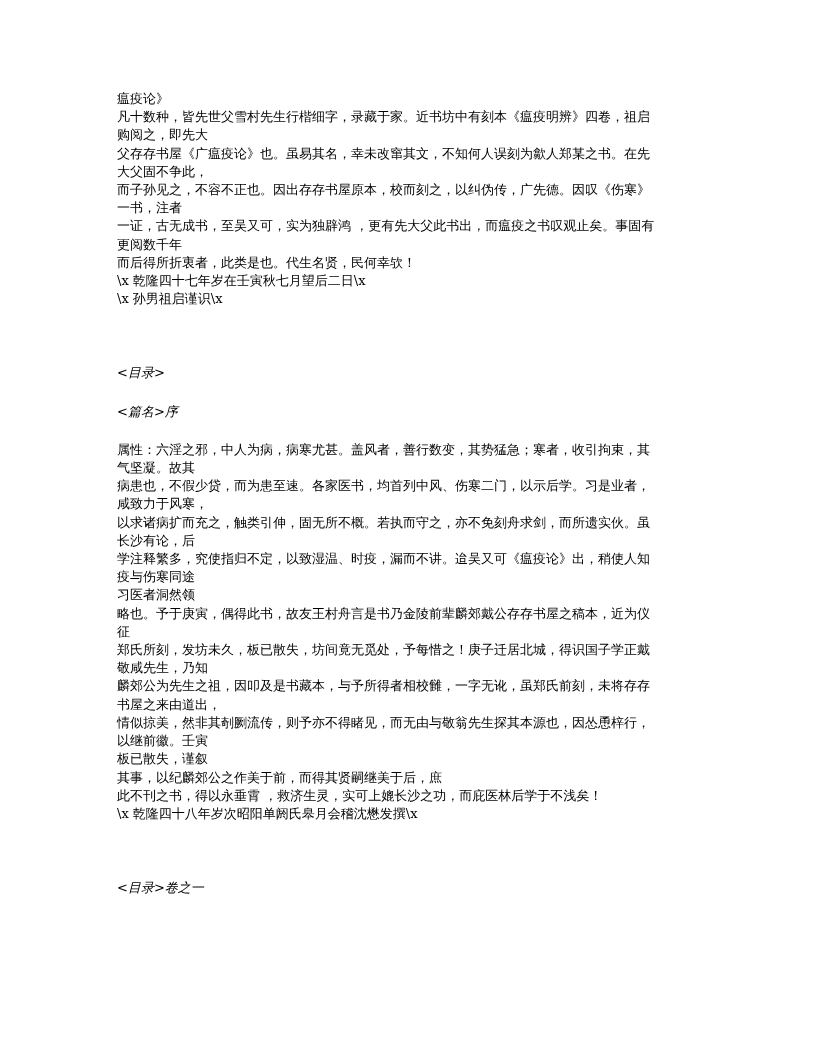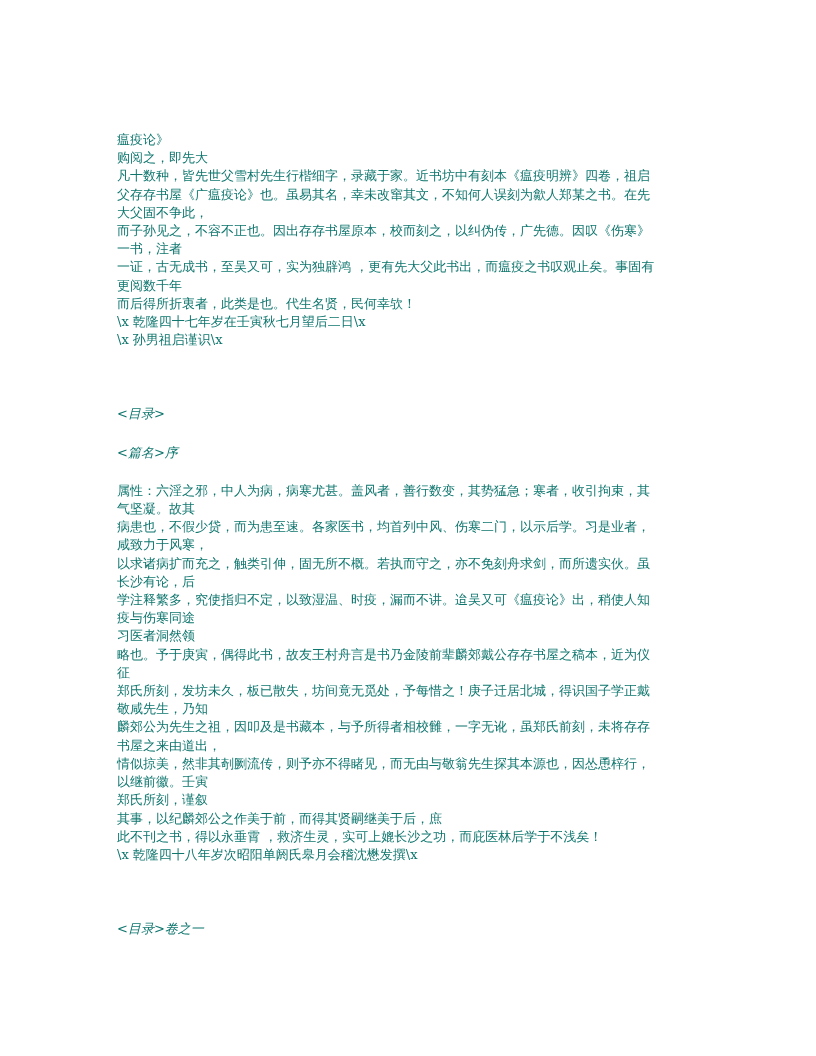--- a/index.html
+++ b/index.html
@@ -1,33 +1,33 @@
 <!DOCTYPE html>
 <html><head>
   <meta charset="utf-8">
   <style>
     html, body { margin: 0; padding: 0; background: #ffffff; }
     body { width: 816px; height: 1056px; position: relative; overflow: hidden; }
     .page {
       position: absolute; left: 117px; top: 90px; width: 588px;
       font-family: "DejaVu Serif", "Liberation Serif", serif;
-      font-size: 13px; line-height: 18.2px; color: #0f766e; margin-top: 41px;
+      font-size: 13px; line-height: 18.2px; color: #000000;
     }
     .line { white-space: nowrap; overflow: visible; }
     .heading { margin: 0; font-style: italic; }
   </style>
 </head>
 <body>
 
 <div class="page">
 
   <div>
     <div class="line">瘟疫论》</div>
+    <div class="line">凡十数种，皆先世父雪村先生行楷细字，录藏于家。近书坊中有刻本《瘟疫明辨》四卷，祖启</div>
     <div class="line">购阅之，即先大</div>
-    <div class="line">凡十数种，皆先世父雪村先生行楷细字，录藏于家。近书坊中有刻本《瘟疫明辨》四卷，祖启</div>
     <div class="line">父存存书屋《广瘟疫论》也。虽易其名，幸未改窜其文，不知何人误刻为歙人郑某之书。在先</div>
     <div class="line">大父固不争此，</div>
     <div class="line">而子孙见之，不容不正也。因出存存书屋原本，校而刻之，以纠伪传，广先德。因叹《伤寒》</div>
     <div class="line">一书，注者</div>
     <div class="line">一证，古无成书，至吴又可，实为独辟鸿 ，更有先大父此书出，而瘟疫之书叹观止矣。事固有</div>
     <div class="line">更阅数千年</div>
     <div class="line">而后得所折衷者，此类是也。代生名贤，民何幸欤！</div>
     <div class="line">\x 乾隆四十七年岁在壬寅秋七月望后二日\x</div>
     <div class="line">\x 孙男祖启谨识\x</div>
   </div>
@@ -50,21 +50,21 @@
     <div class="line">疫与伤寒同途</div>
     <div class="line">习医者洞然领</div>
     <div class="line">略也。予于庚寅，偶得此书，故友王村舟言是书乃金陵前辈麟郊戴公存存书屋之稿本，近为仪</div>
     <div class="line">征</div>
     <div class="line">郑氏所刻，发坊未久，板已散失，坊间竟无觅处，予每惜之！庚子迁居北城，得识国子学正戴</div>
     <div class="line">敬咸先生，乃知</div>
     <div class="line">麟郊公为先生之祖，因叩及是书藏本，与予所得者相校雠，一字无讹，虽郑氏前刻，未将存存</div>
     <div class="line">书屋之来由道出，</div>
     <div class="line">情似掠美，然非其剞劂流传，则予亦不得睹见，而无由与敬翁先生探其本源也，因怂恿梓行，</div>
     <div class="line">以继前徽。壬寅</div>
-    <div class="line">郑氏所刻，谨叙</div>
+    <div class="line">板已散失，谨叙</div>
     <div class="line">其事，以纪麟郊公之作美于前，而得其贤嗣继美于后，庶</div>
     <div class="line">此不刊之书，得以永垂霄 ，救济生灵，实可上媲长沙之功，而庇医林后学于不浅矣！</div>
     <div class="line">\x 乾隆四十八年岁次昭阳单阏氏皋月会稽沈懋发撰\x</div>
   </div>
 
   <div style="height:56px"></div>
   <div class="line heading">&lt;目录&gt;卷之一</div>
 
 </div>
 

